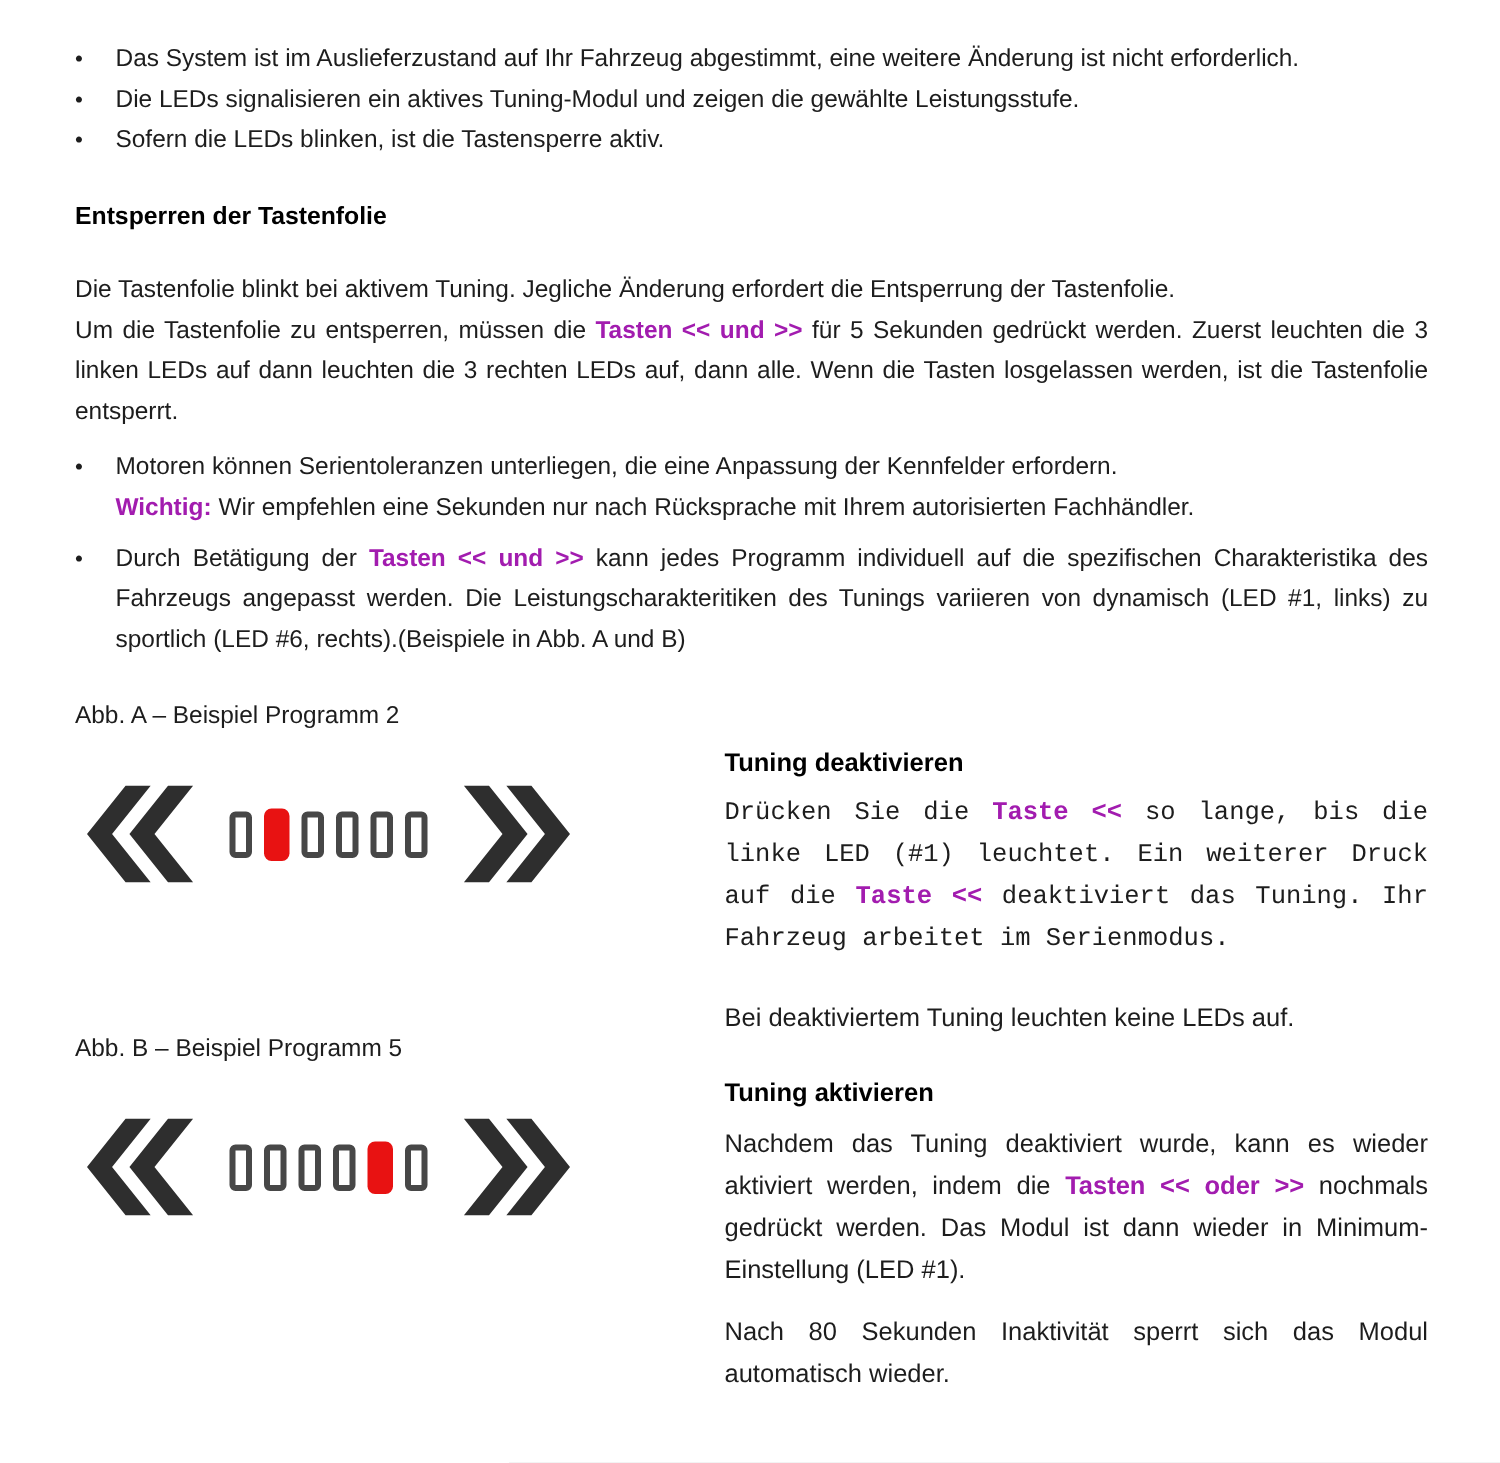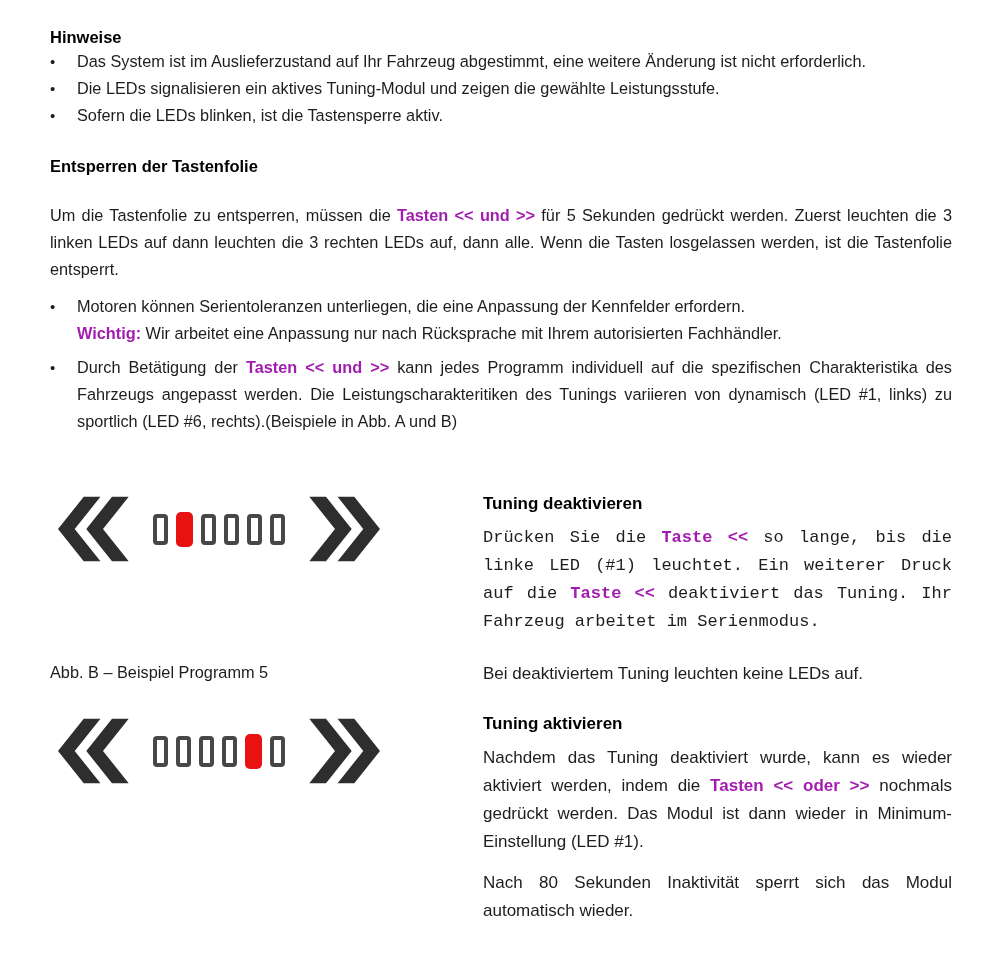--- a/index.html
+++ b/index.html
@@ -73,58 +73,59 @@
   .rc-h2 { margin-top:25px; }
   .rc-p3 { margin-top:9px; }
   .rc-p4 { margin-top:13px; }
 </style>
 </head>
 <body>
 
 <div class="page">
 
   <div>
-    <p class="h">Hinweise</p>
     <div class="body-text">
       <div class="bullet-row">
         <span class="bullet-dot">•</span>
         <span class="bullet-body just">Das System ist im Auslieferzustand auf Ihr Fahrzeug abgestimmt, eine weitere Änderung ist nicht erforderlich.</span>
       </div>
       <div class="bullet-row">
         <span class="bullet-dot">•</span>
         <span class="bullet-body">Die LEDs signalisieren ein aktives Tuning-Modul und zeigen die gewählte Leistungsstufe.</span>
       </div>
       <div class="bullet-row">
         <span class="bullet-dot">•</span>
         <span class="bullet-body">Sofern die LEDs blinken, ist die Tastensperre aktiv.</span>
       </div>
     </div>
   </div>
 
   <div>
     <p class="h sec2-head">Entsperren der Tastenfolie</p>
     <div class="body-text sec2-para">
+      <div>Die Tastenfolie blinkt bei aktivem Tuning. Jegliche Änderung erfordert die Entsperrung der Tastenfolie.</div>
       <div class="just"><span>Um die Tastenfolie zu entsperren, müssen die </span><span class="b">Tasten &lt;&lt; und &gt;&gt;</span><span> für 5 Sekunden gedrückt werden. Zuerst leuchten die 3 linken LEDs auf dann leuchten die 3 rechten LEDs auf, dann alle. Wenn die Tasten losgelassen werden, ist die Tastenfolie entsperrt.</span></div>
     </div>
   </div>
 
   <div>
     <div class="body-text sec3-b1 bullet-row">
       <span class="bullet-dot">•</span>
-      <span class="bullet-body"><span>Motoren können Serientoleranzen unterliegen, die eine Anpassung der Kennfelder erfordern.</span><br><span class="b">Wichtig:</span><span> Wir arbeitet eine Anpassung nur nach Rücksprache mit Ihrem autorisierten Fachhändler.</span></span>
+      <span class="bullet-body"><span>Motoren können Serientoleranzen unterliegen, die eine Anpassung der Kennfelder erfordern.</span><br><span class="b">Wichtig:</span><span> Wir empfehlen eine Sekunden nur nach Rücksprache mit Ihrem autorisierten Fachhändler.</span></span>
     </div>
     <div class="body-text sec3-b2 bullet-row">
       <span class="bullet-dot">•</span>
       <span class="bullet-body just"><span>Durch Betätigung der </span><span class="b">Tasten &lt;&lt; und &gt;&gt;</span><span> kann jedes Programm individuell auf die spezifischen Charakteristika des Fahrzeugs angepasst werden. Die Leistungscharakteritiken des Tunings variieren von dynamisch (LED #1, links) zu sportlich (LED #6, rechts).(Beispiele in Abb. A und B)</span></span>
     </div>
   </div>
 
   <div class="columns">
 
     <div class="col-left">
+      <div class="fig-caption">Abb. A – Beispiel Programm 2</div>
       <div class="led-figure">
         <span>
           <svg width="72" height="68" viewBox="0 0 112 100">
             <polygon points="40,0 66,0 26,50 66,100 40,100 0,50" fill="#2e2e2e"></polygon>
             <polygon points="84,0 110,0 70,50 110,100 84,100 44,50" fill="#2e2e2e"></polygon>
           </svg>
         </span>
         <div class="led-row">
             <div class="led"></div>
             <div class="led led-on"></div>

